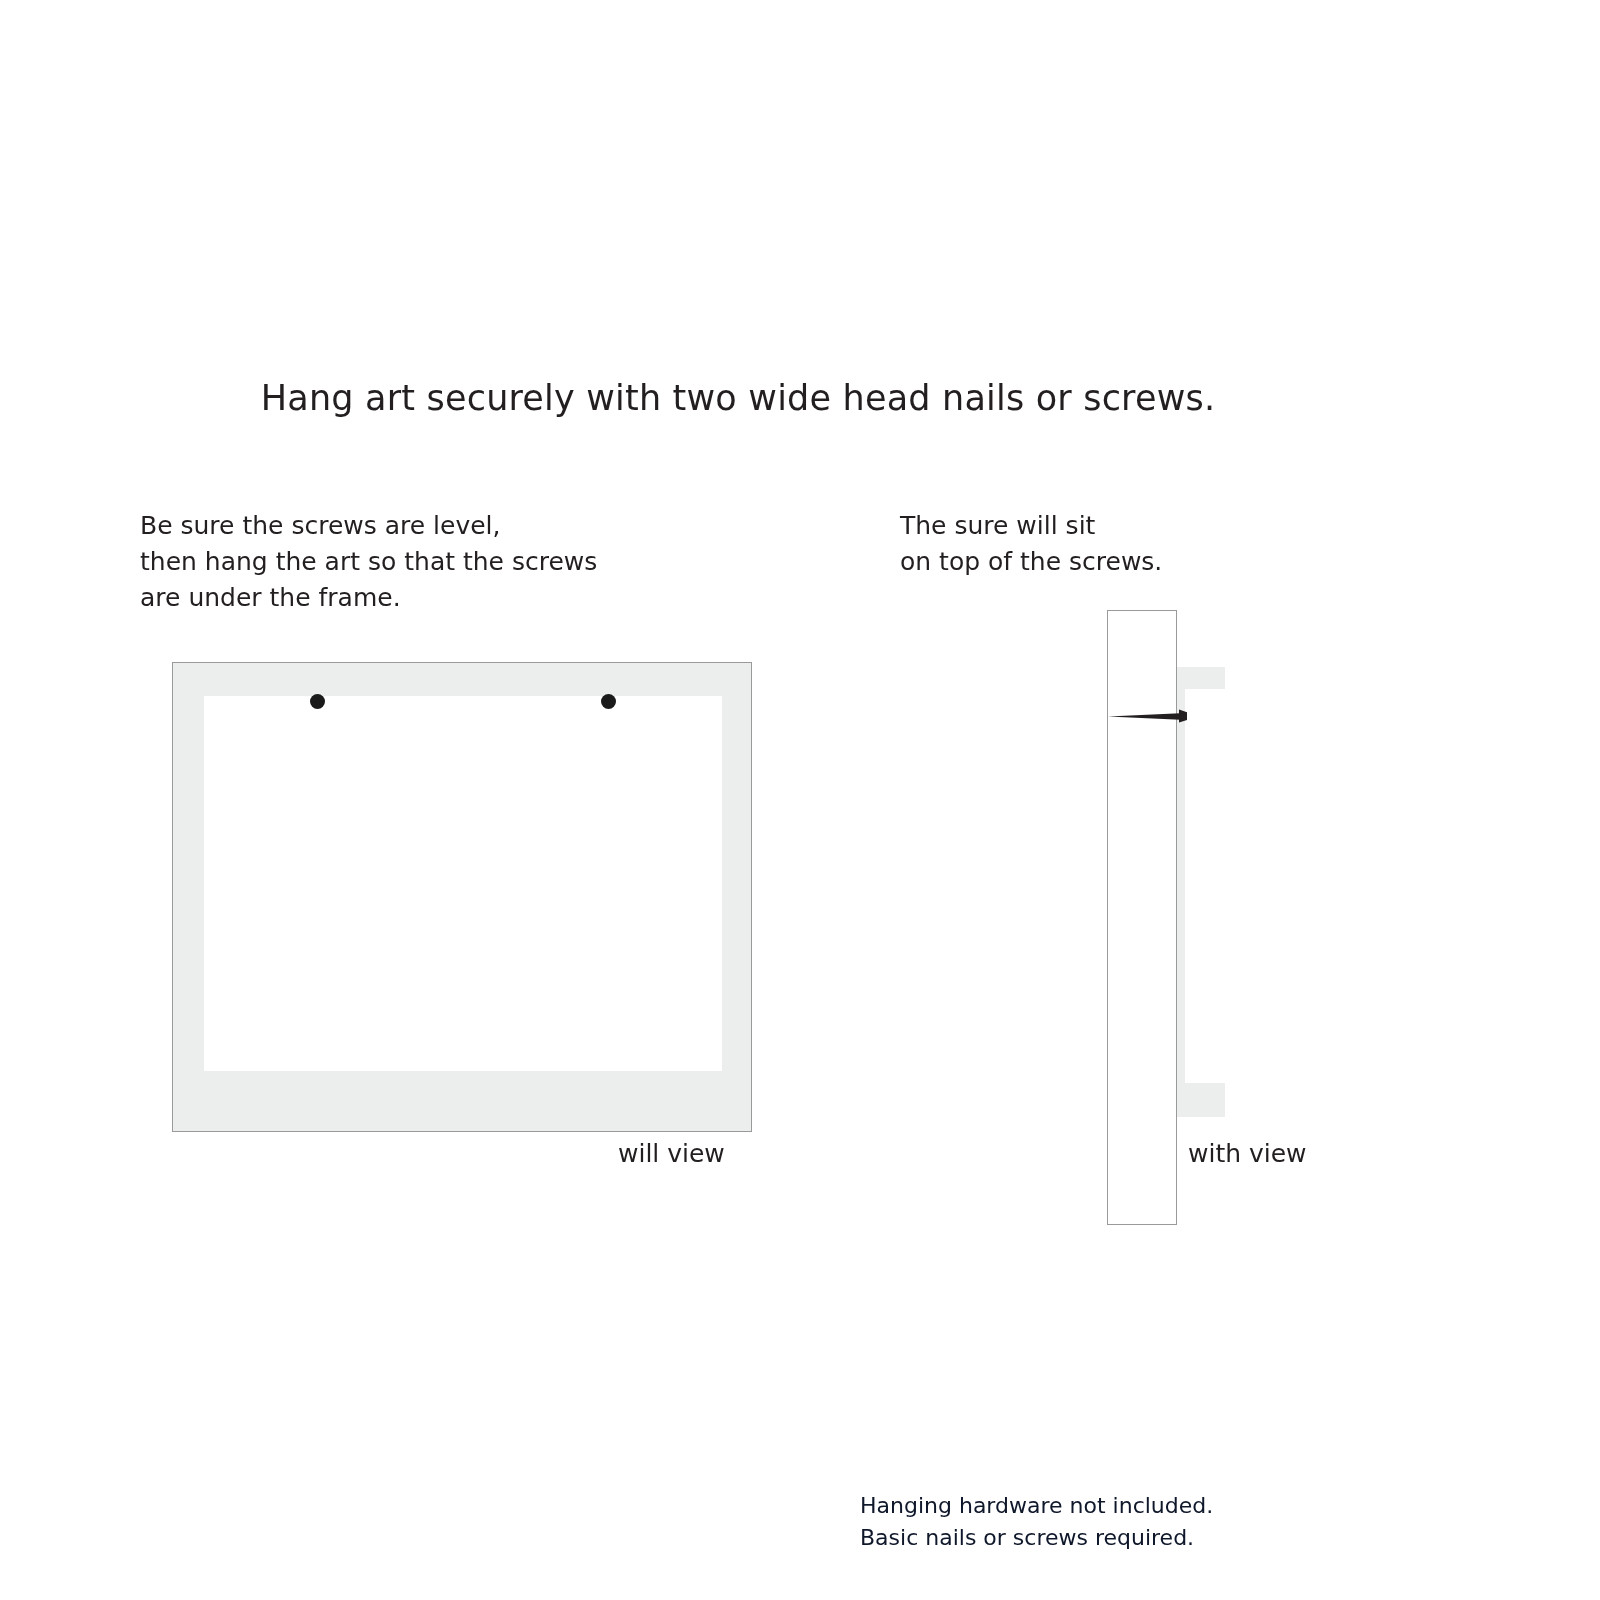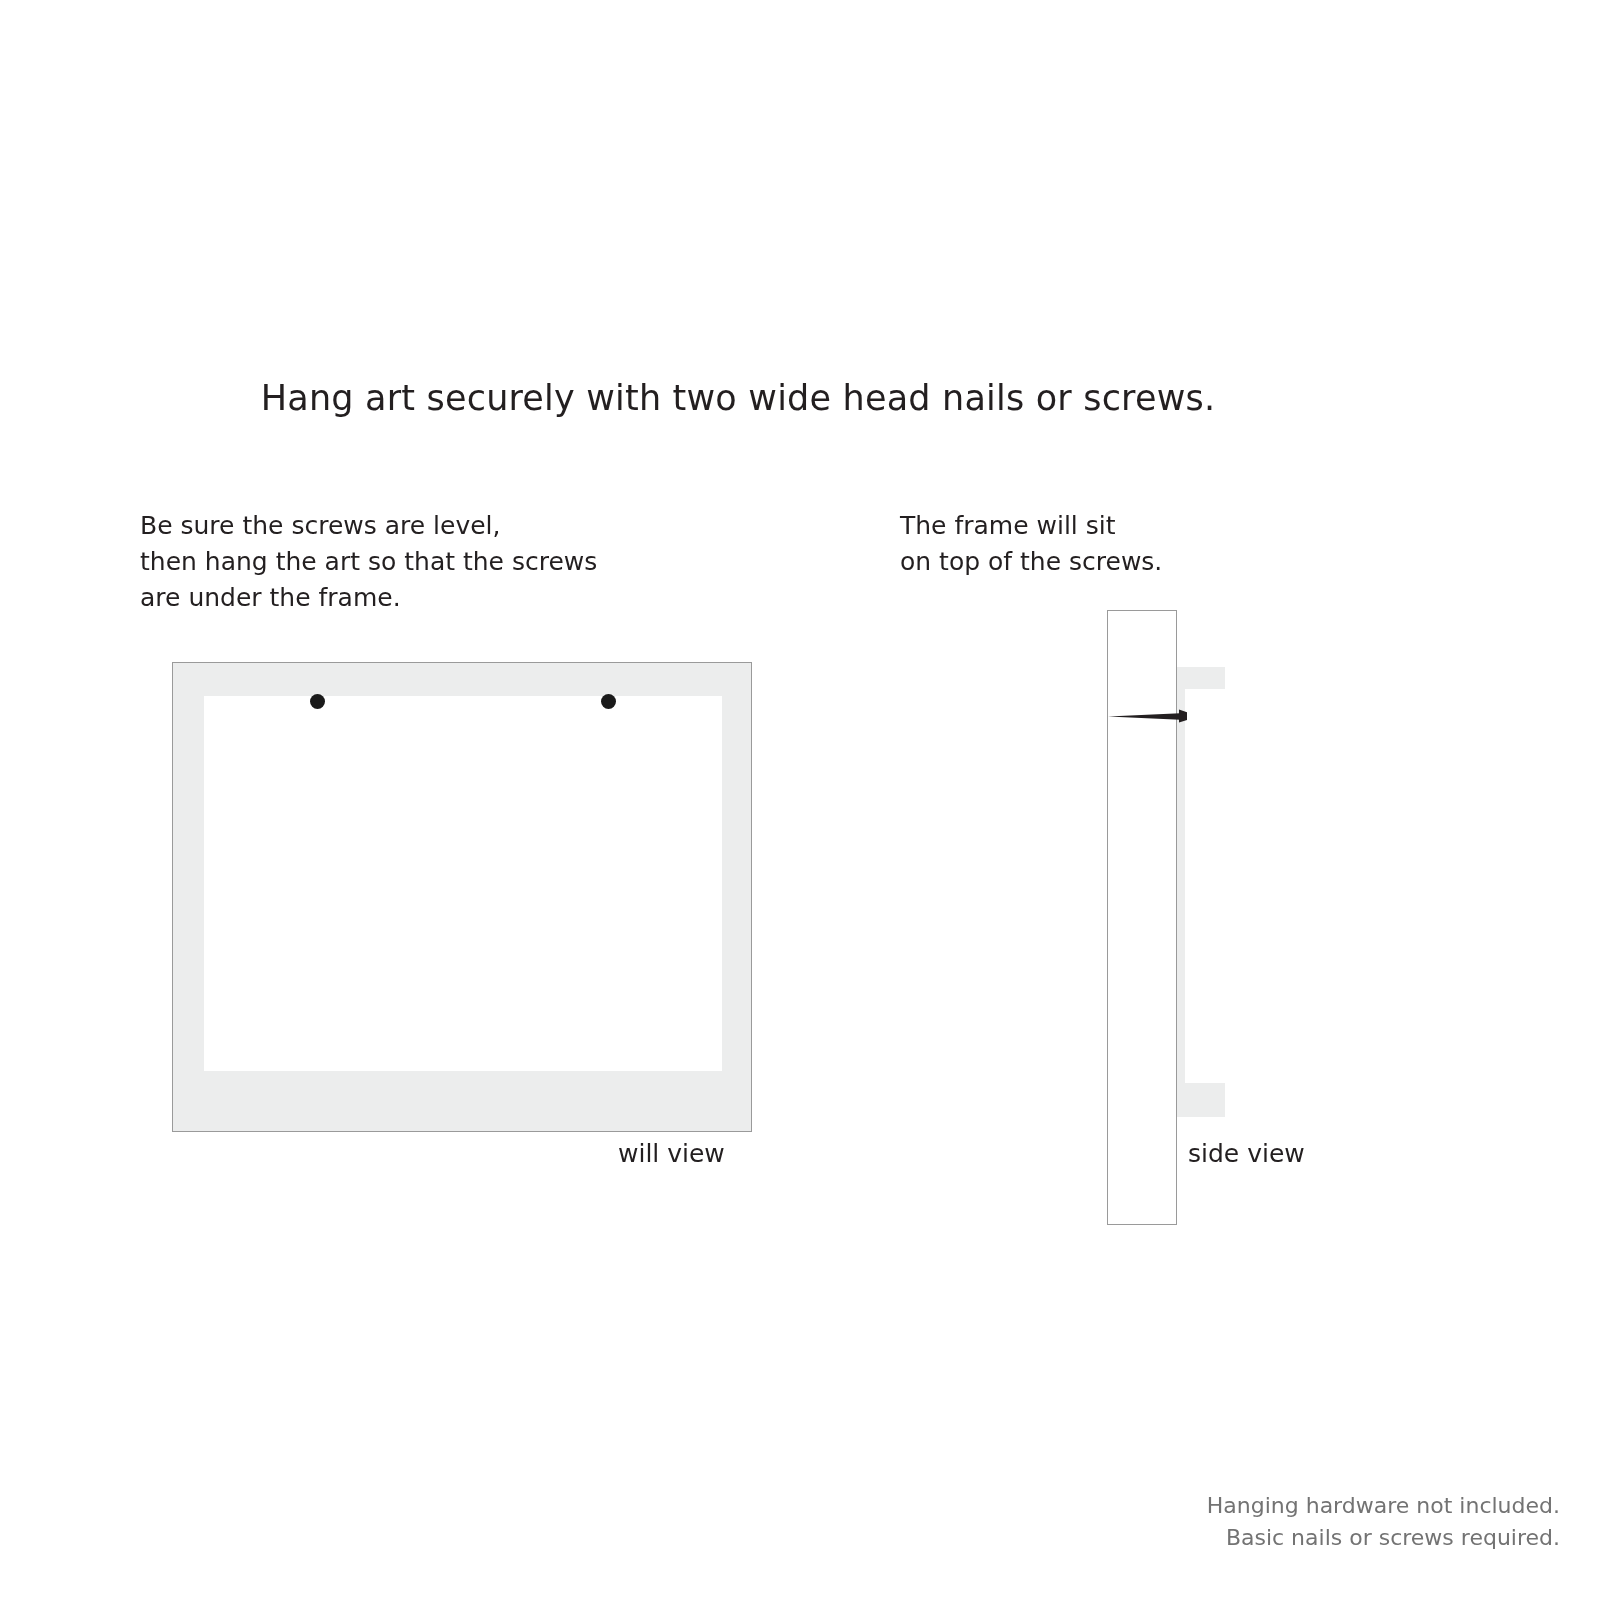--- a/index.html
+++ b/index.html
@@ -129,24 +129,23 @@
     height: 14px;
   }
   .nail svg { display: block; }
 
   
   .footer-note {
     position: absolute;
     right: 40px;
     top: 1490px;
     width: 700px;
-    text-align: right;
     font-size: 22px;
     line-height: 32px;
-    color: #737373;
+    color: #0f172a;
     white-space: pre-line;
   }
 </style>
 </head>
 <body>
 
 <div class="stage">
 
   <div class="headline">Hang art securely with two wide head nails or screws.</div>
 
@@ -156,34 +155,34 @@
 
   <div class="front-view">
     <div class="front-view-mat"></div>
   </div>
 
   <div class="screw-dot left"></div>
   <div class="screw-dot right"></div>
 
   <div class="view-label label-front">will view</div>
 
-  <div class="caption caption-right">The frame will sit
+  <div class="caption caption-right">The sure will sit
 on top of the screws.</div>
 
   <div class="wall-strip"></div>
 
   <div class="frame-side">
     <div class="frame-side-inner"></div>
   </div>
 
   <div class="nail">
     <svg width="86" height="14" viewBox="0 0 86 14" xmlns="http://www.w3.org/2000/svg">
       <path d="M0 7.5 L72 4.2 L72 10.8 Z" fill="#231f20"></path>
       <path d="M71 0.5 L79 3.2 L79 11.0 L71 13.5 Z" fill="#231f20"></path>
     </svg>
   </div>
 
-  <div class="view-label label-side">side view</div>
+  <div class="view-label label-side">with view</div>
 
   <div class="footer-note">Hanging hardware not included.
 Basic nails or screws required.</div>
 
 </div>
 
 </body></html>

